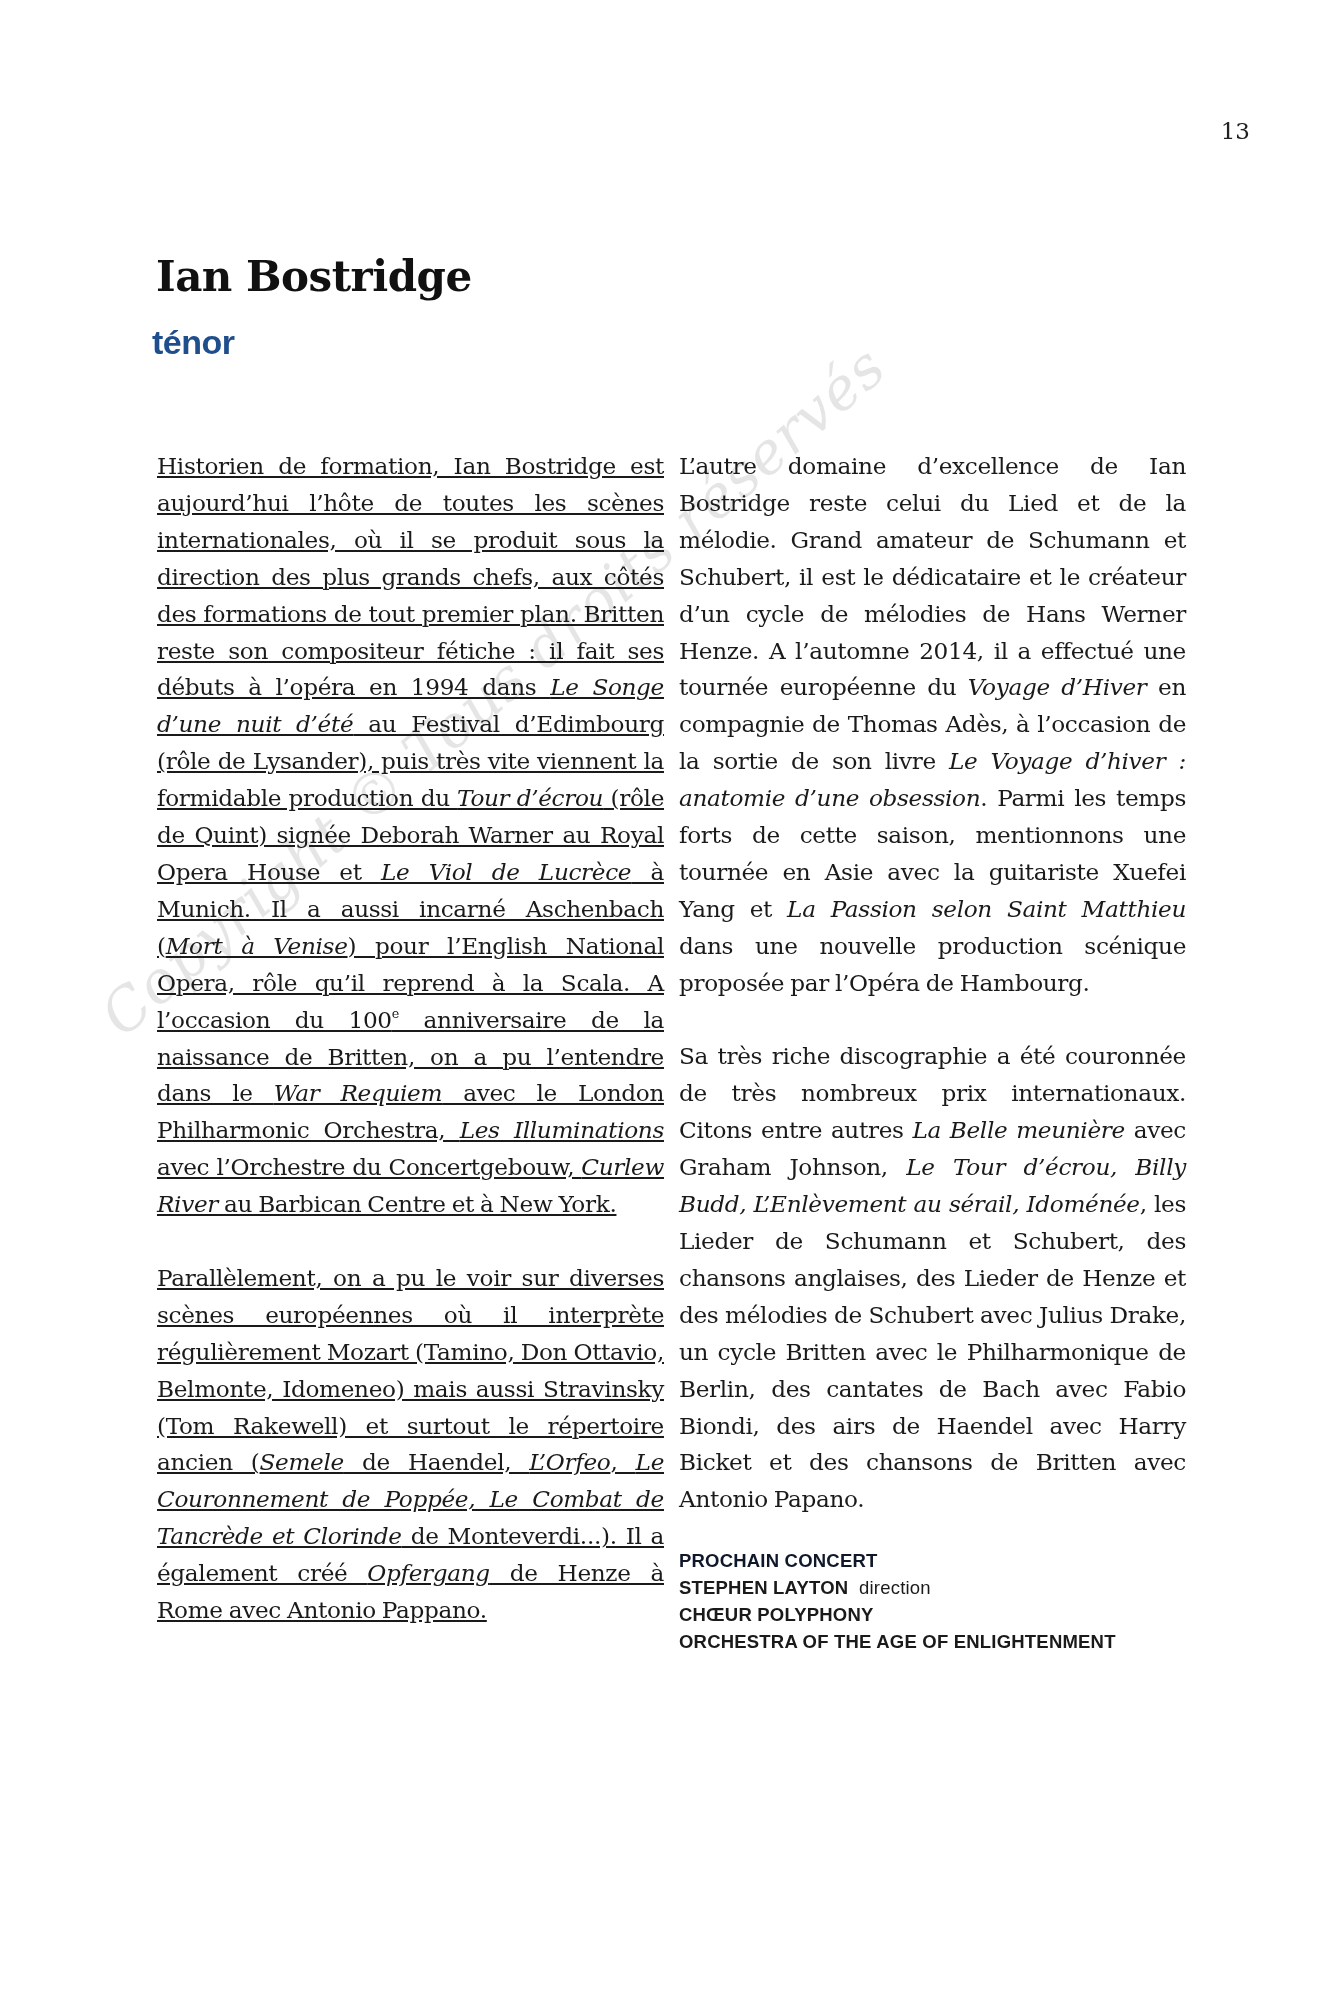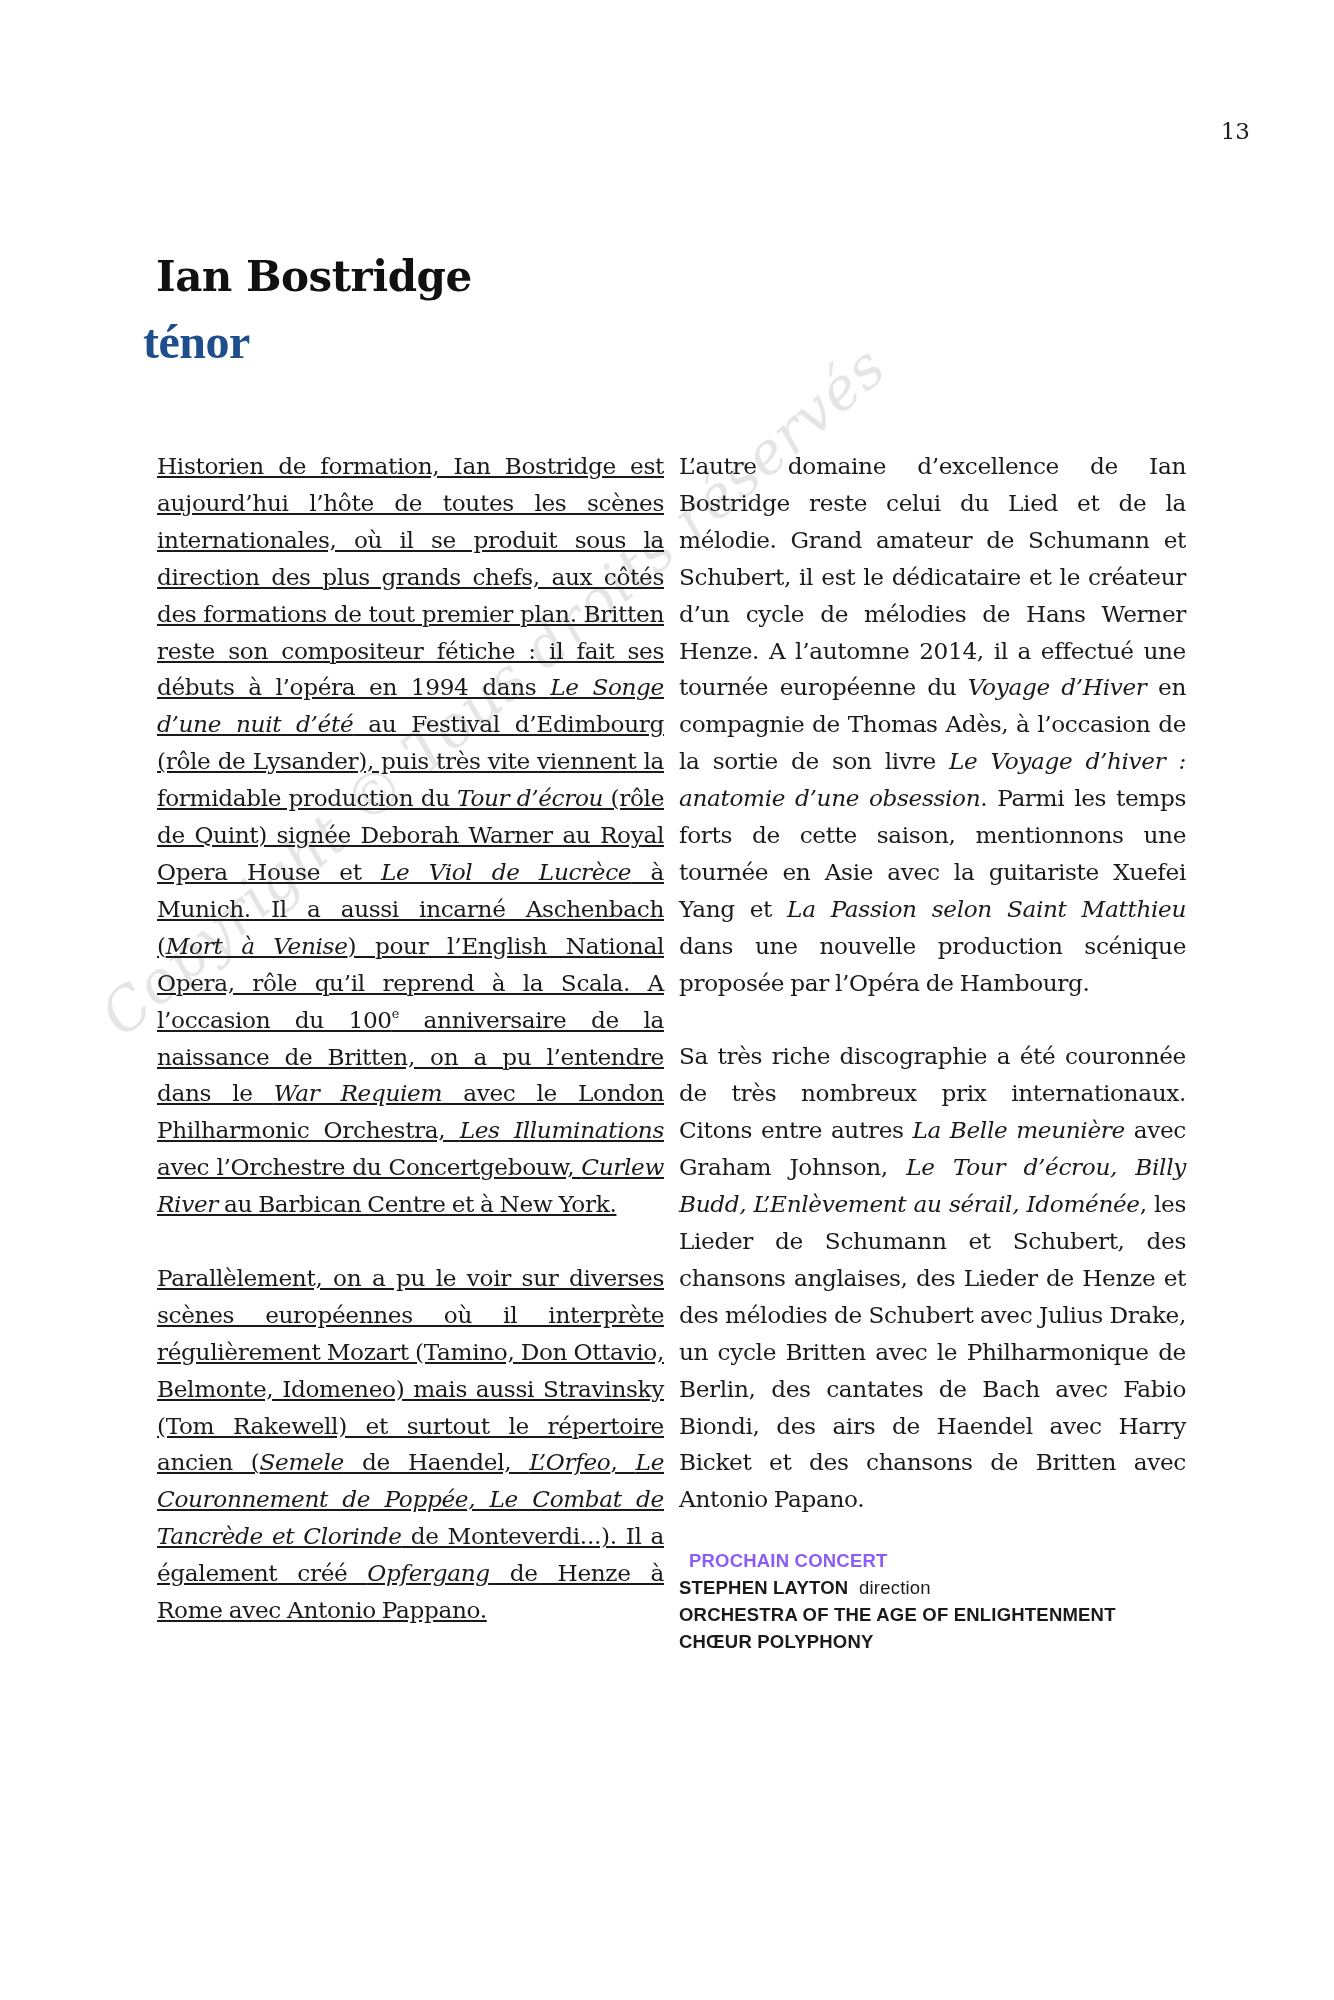--- a/index.html
+++ b/index.html
@@ -8,40 +8,40 @@
       position: absolute; top: 118px; right: 84px;
       font-family: "DejaVu Serif", serif; font-size: 23px; color: #222;
     }
     .header { position: absolute; left: 143px; top: 238px; }
     .title {
       font-family: "DejaVu Serif", serif; font-weight: bold;
       font-size: 42px; line-height: 52px; color: #111; margin: 13px;
       letter-spacing: -0.5px;
     }
     .subtitle {
-      font-family: Liberation Serif, serif; font-size: 48px; line-height: 52px;
-      color: #1f4e8c; margin: 0; letter-spacing: -0.5px;
+      font-family: Liberation Sans, sans-serif; font-size: 34px; line-height: 52px;
+      color: #1f4e8c; margin: 9px; letter-spacing: -0.5px;
     }
     .col {
       position: absolute; top: 448px; width: 507px;
       font-family: "DejaVu Serif", serif; font-size: 23.2px; line-height: 36.9px;
       text-align: justify; color: #1a1a1a;
       letter-spacing: -0.35px; word-spacing: -1px;
     }
     .col-left { left: 157px; text-decoration: underline; }
     .col-right { left: 679px; }
     .col p { margin: 0 0 36.9px 0; }
     .col em { font-style: italic; }
     .col sup { font-size: 0.55em; vertical-align: 0.75em; line-height: 0; }
     .concert {
       margin-top: -8px;
       font-family: "Liberation Sans", sans-serif; font-size: 18.5px; line-height: 27px;
       text-align: left; letter-spacing: 0.2px; word-spacing: 0;
     }
-    .concert .heading { color: #8b5cf6; font-weight: bold; margin-left: 10px; }
+    .concert .heading { color: #0f172a; font-weight: bold; }
     .concert .strong { font-weight: bold; color: #1a1a1a; }
     .concert .strong-it { font-weight: bold; font-style: italic; }
     .concert .light { font-weight: normal; }
     .watermark {
       position: absolute; left: 110px; top: 990px;
       transform: rotate(-41deg); transform-origin: left center;
       font-family: "DejaVu Serif", serif; font-style: italic;
       font-size: 58px; color: rgba(0,0,0,0.10); white-space: nowrap;
       pointer-events: none; letter-spacing: 1px;
     }
@@ -66,16 +66,16 @@
 <div class="col col-right">
   <p>L’autre domaine d’excellence de Ian Bostridge reste celui du Lied et de la mélodie. Grand amateur de Schumann et Schubert, il est le dédicataire et le créateur d’un cycle de mélodies de Hans Werner Henze. A l’automne 2014, il a effectué une tournée européenne du <em>Voyage d’Hiver</em> en compagnie de Thomas Adès, à l’occasion de la sortie de son livre <em>Le Voyage d’hiver : anatomie d’une obsession</em>. Parmi les temps forts de cette saison, mentionnons une tournée en Asie avec la guitariste Xuefei Yang et <em>La Passion selon Saint Matthieu</em> dans une nouvelle production scénique proposée par l’Opéra de Hambourg.</p>
   <p>Sa très riche discographie a été couronnée de très nombreux prix internationaux. Citons entre autres <em>La Belle meunière</em> avec Graham Johnson, <em>Le Tour d’écrou, Billy Budd, L’Enlèvement au sérail, Idoménée</em>, les Lieder de Schumann et Schubert, des chansons anglaises, des Lieder de Henze et des mélodies de Schubert avec Julius Drake, un cycle Britten avec le Philharmonique de Berlin, des cantates de Bach avec Fabio Biondi, des airs de Haendel avec Harry Bicket et des chansons de Britten avec Antonio Papano.</p>
 
   <div class="concert">
     <div class="heading">PROCHAIN CONCERT</div>
     <div>
       <span class="strong">STEPHEN LAYTON</span>&nbsp;
       <span class="light">direction</span>
     </div>
+    <div class="strong">CHŒUR POLYPHONY</div>
     <div class="strong">ORCHESTRA OF THE AGE OF ENLIGHTENMENT</div>
-    <div class="strong">CHŒUR POLYPHONY</div>
   </div>
 </div>
 
 </body></html>

